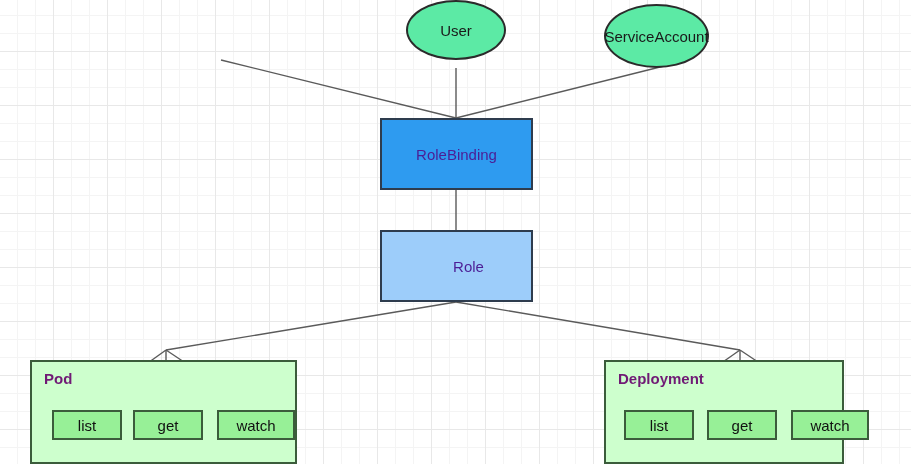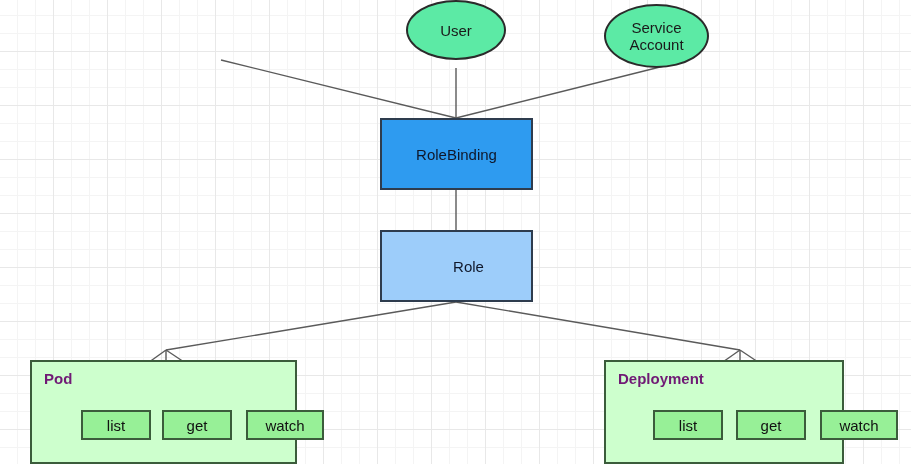--- a/index.html
+++ b/index.html
@@ -33,21 +33,21 @@
     border-radius:50%;
     background:#5CEAA5;
     border:2.5px solid #2b2b2b;
     color:#1a1a1a;
     font-size:15px;
     line-height:17px;
   }
 
   .rect{
     border:2px solid #2e3c4e;
-    color:#0f172a;
+    color:#4c1d95;
     font-size:15px;
   }
   .rect-rolebinding{background:#2E9BF0;}
   .rect-role{background:#9DCDFA;padding-left:24px;}
 
   .group-box{
     position:absolute;box-sizing:border-box;
     background:#CDFFCD;
     border:2.5px solid #3b5c3b;
   }
@@ -56,21 +56,21 @@
     left:12px;top:8px;
     font-size:15px;
     font-weight:bold;
     color:#701a75;
   }
   .verb{
     position:absolute;box-sizing:border-box;
     background:#97F097;
     border:2.5px solid #3b5c3b;
     display:flex;align-items:center;justify-content:center;
-    font-size:15px;color:#111;margin-left:29px;
+    font-size:15px;color:#111;
   }
 </style>
 </head>
 <body>
 
 <div id="canvas">
 
   <svg id="edges" viewBox="0 0 911 464" xmlns="http://www.w3.org/2000/svg">
     <g stroke="#5a5a5a" stroke-width="1.4" fill="none">
 
@@ -91,21 +91,21 @@
       <line x1="740" y1="350" x2="740" y2="408"></line>
       <line x1="740" y1="350" x2="827" y2="408"></line>
     </g>
   </svg>
 
 
   <div class="node ellipse" style="left:406px;top:0;width:100px;height:60px;">
     <span>User</span>
   </div>
 
-  <div class="node ellipse" style="left:604px;top:4px;width:105px;height:64px;flex-direction:column;">
+  <div class="node ellipse" style="left:604px;top:4px;width:105px;height:64px;flex-direction:row;">
     <span>Service</span>
     <span>Account</span>
   </div>
 
   <div class="node rect rect-rolebinding" style="left:380px;top:118px;width:153px;height:72px;">
     <span>RoleBinding</span>
   </div>
 
   <div class="node rect rect-role" style="left:380px;top:230px;width:153px;height:72px;">
     <span>Role</span>

